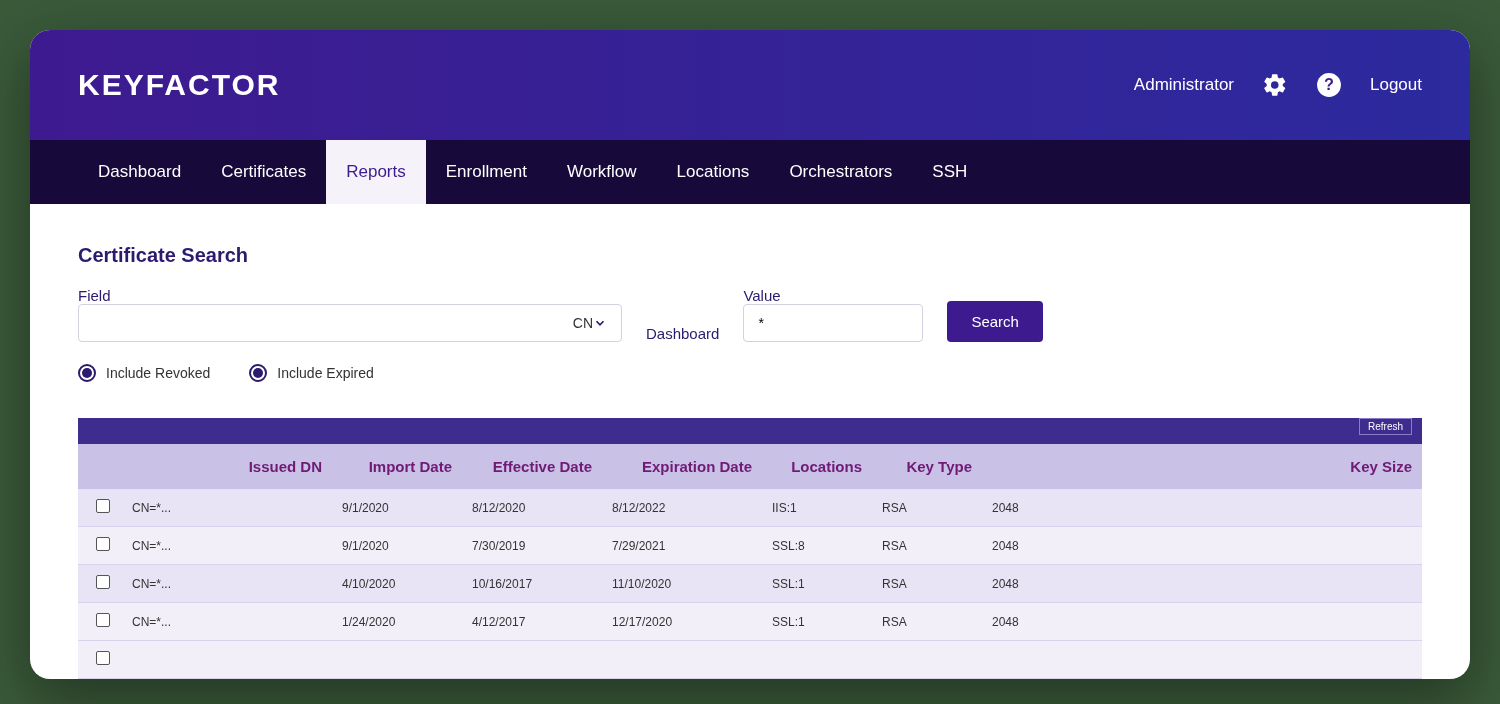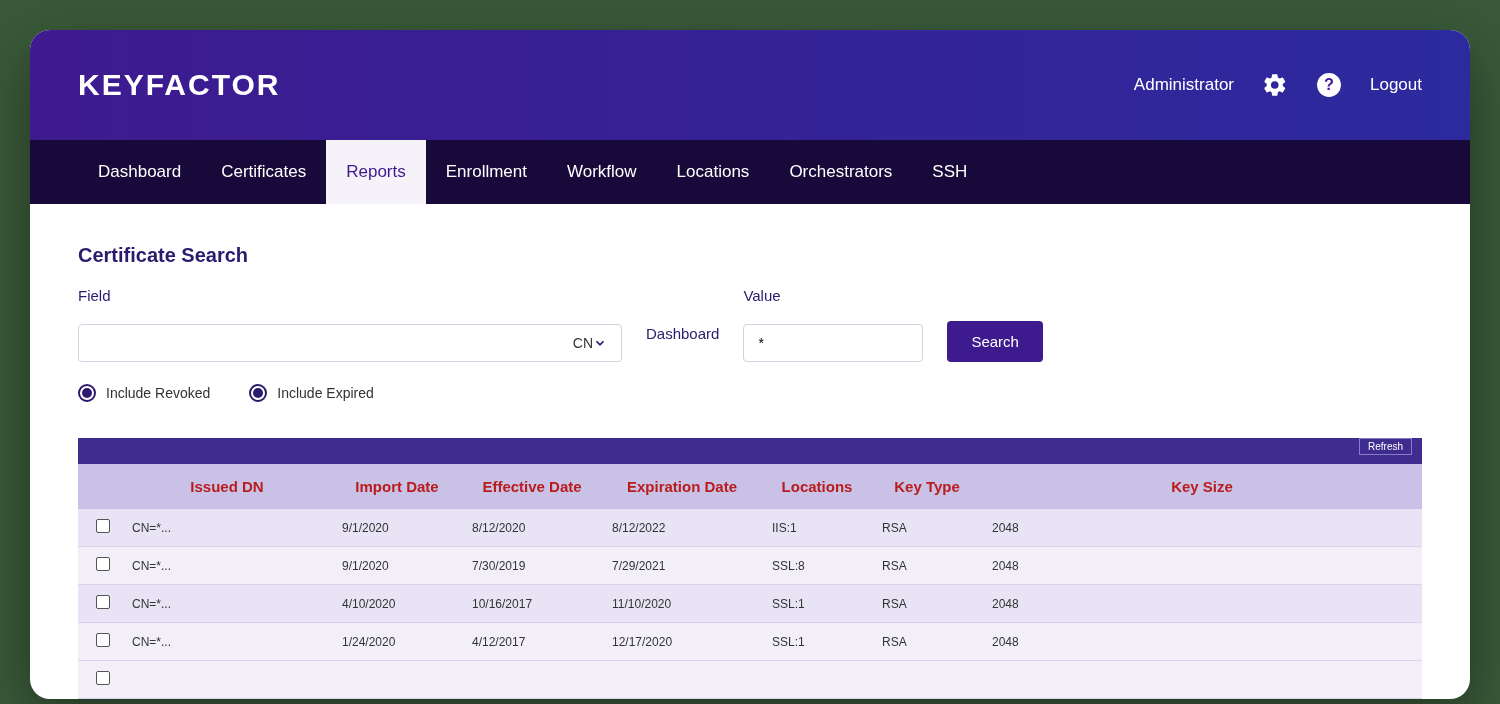--- a/index.html
+++ b/index.html
@@ -9,36 +9,36 @@
 .logo { color: #fff; font-size: 30px; font-weight: 900; letter-spacing: 2px; display: flex; align-items: center; }
 .topbar-right { display: flex; align-items: center; gap: 28px; color: #fff; font-size: 17px; font-weight: 500; }
 .icon-circle { width: 26px; height: 26px; display: inline-flex; align-items: center; justify-content: center; }
 .navbar { background: #170a3a; display: flex; padding-left: 48px; }
 .nav-item { color: #fff; padding: 22px 20px; font-size: 17px; cursor: pointer; }
 .nav-item.active { background: #f5f2fa; color: #3e1a8f; }
 .content { padding: 40px 48px 0 48px; }
 .page-title { color: #2c1a6e; font-size: 20px; font-weight: 700; margin-bottom: 20px; }
 .search-row { display: flex; gap: 24px; align-items: flex-end; margin-bottom: 22px; }
 .field-group { display: flex; flex-direction: column; }
-.field-label { color: #2c1a6e; font-size: 15px; font-weight: 500; margin-bottom: 20px; }
+.field-label { color: #2c1a6e; font-size: 15px; font-weight: 500; margin-bottom: 0; }
 .select-wrap { border: 1px solid #d4d0e0; border-radius: 4px; display: flex; align-items: center; justify-content: space-between; padding: 10px 14px; font-size: 14px; color: #333; background: #fff; }
 .select-wrap.wide { width: 544px; justify-content: flex-end; }
 .select-wrap.med { width: 200px; }
 .input-wrap { border: 1px solid #d4d0e0; border-radius: 4px; padding: 10px 14px; font-size: 14px; width: 180px; }
 .search-btn { background: #3e1a8f; color: #fff; border: none; border-radius: 4px; padding: 12px 24px; font-size: 15px; cursor: pointer; }
 .chevron { width: 14px; height: 14px; }
 .checks-row { display: flex; gap: 39px; margin-bottom: 36px; }
 .check-item { display: flex; align-items: center; gap: 10px; font-size: 14px; color: #333; }
 .radio { width: 18px; height: 18px; border: 2px solid #2c1a6e; border-radius: 50%; display: inline-flex; align-items: center; justify-content: center; }
 .radio::after { content: ""; width: 10px; height: 10px; background: #2c1a6e; border-radius: 50%; }
 .table-container { background: #e8e4f5; }
 .table-topbar { background: #3e2c8f; height: 26px; display: flex; justify-content: flex-end; align-items: flex-start; padding-right: 10px; }
 .refresh-btn { color: #fff; border: 1px solid #8a7cc7; font-size: 10px; padding: 2px 8px; background: transparent; cursor: pointer; }
 .table { width: 100%; border-collapse: collapse; }
-.table thead th { background: #c9c1e6; color: #b91c1c; font-size: 15px; font-weight: 700; text-align: center; padding: 14px 10px; }
+.table thead th { background: #c9c1e6; color: #701a75; font-size: 15px; font-weight: 700; text-align: right; padding: 14px 10px; }
 .table thead th:first-child { width: 44px; padding-left: 18px; }
 .table tbody td { font-size: 12px; color: #333; padding: 10px 10px; border-bottom: 1px solid #d8d2ec; }
 .table tbody tr:nth-child(even) { background: #f2eff9; }
 .table tbody tr:nth-child(odd) { background: #e8e4f5; }
 .table tbody td:first-child { padding-left: 18px; width: 44px; }
 .cbox { width: 14px; height: 14px; border: 1.5px solid #555; border-radius: 2px; display: inline-block; background: #fff; }
 .col-dn { width: 210px; }
 .col-import { width: 130px; }
 .col-eff { width: 140px; }
 .col-exp { width: 160px; }

